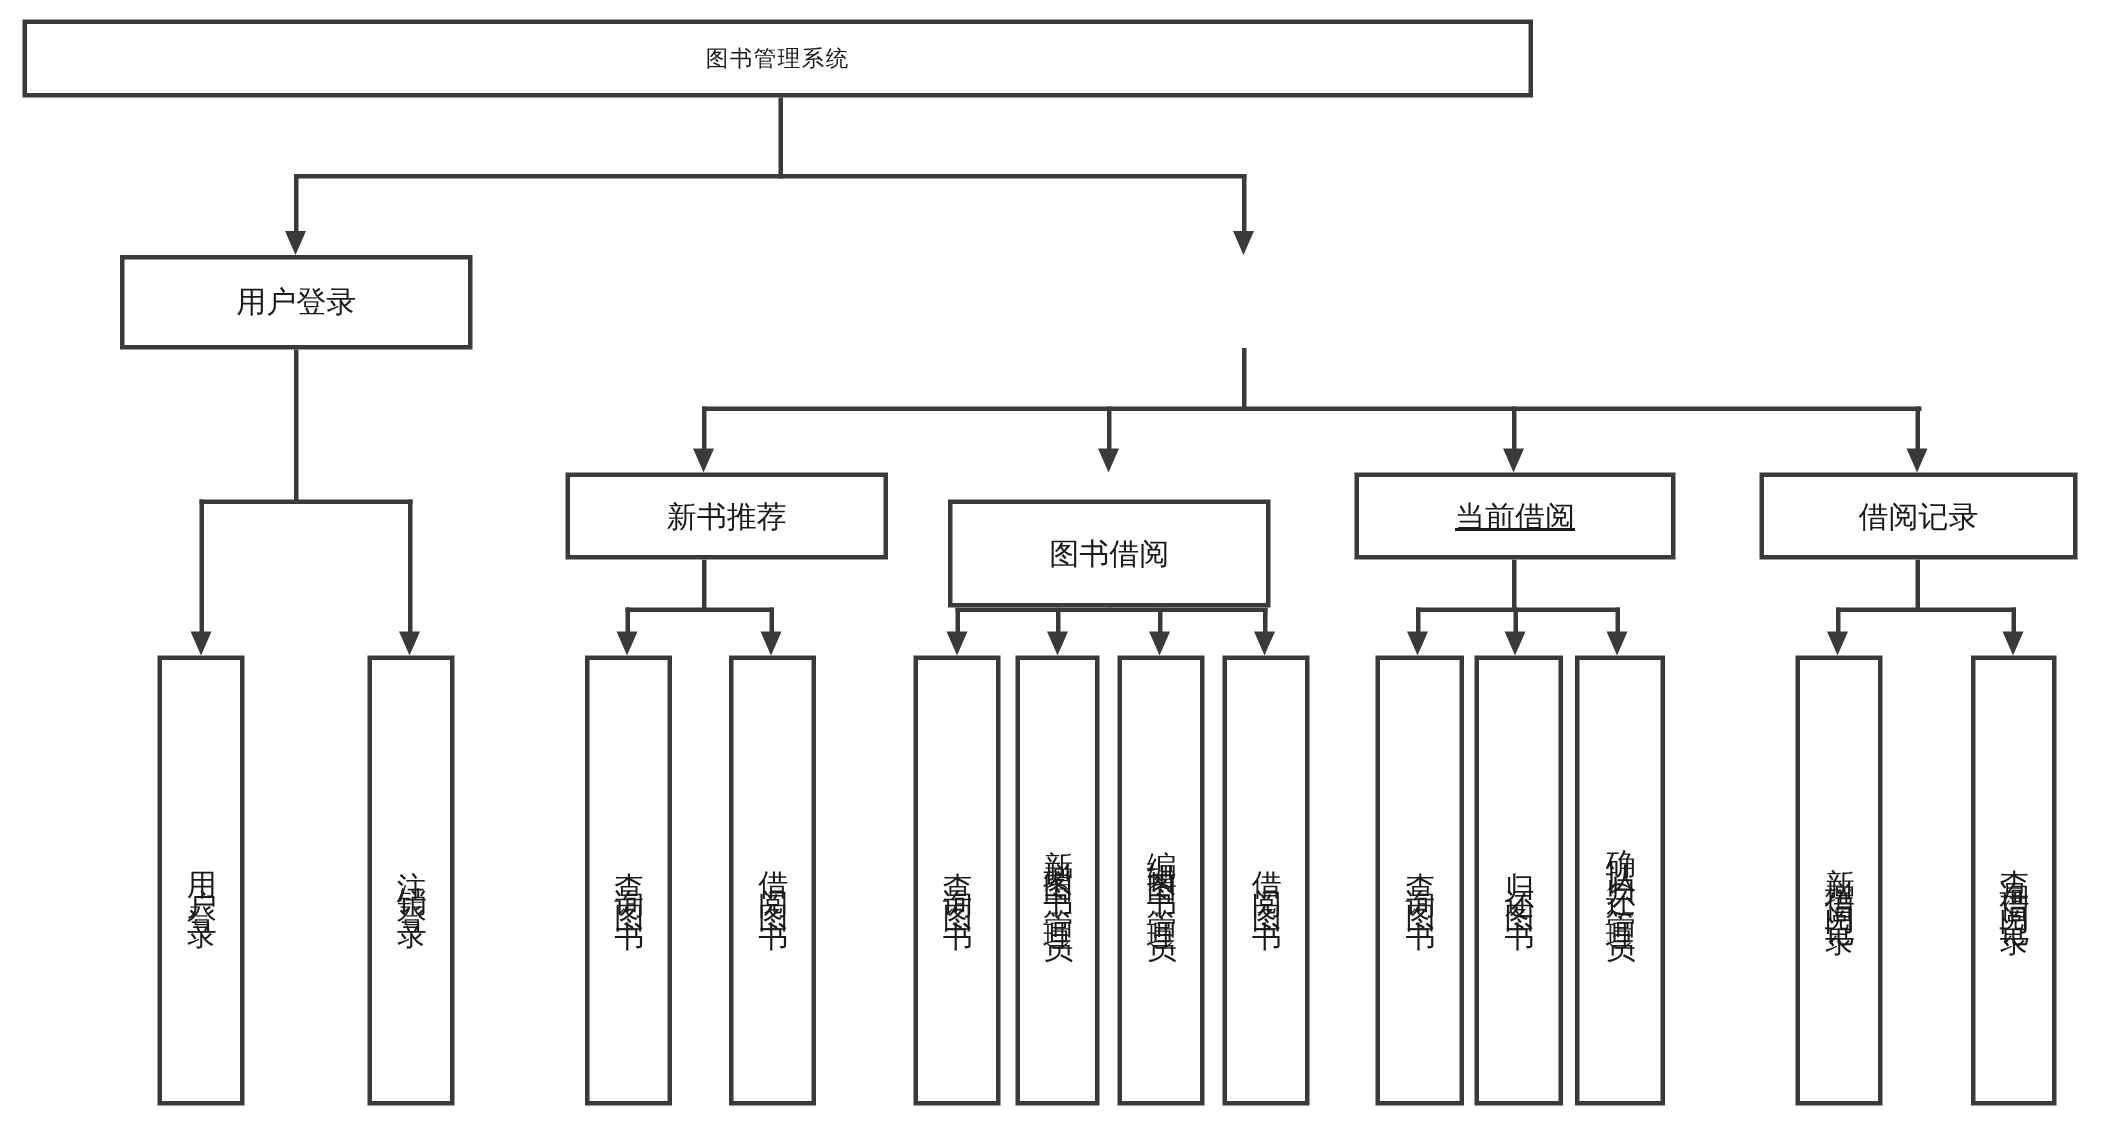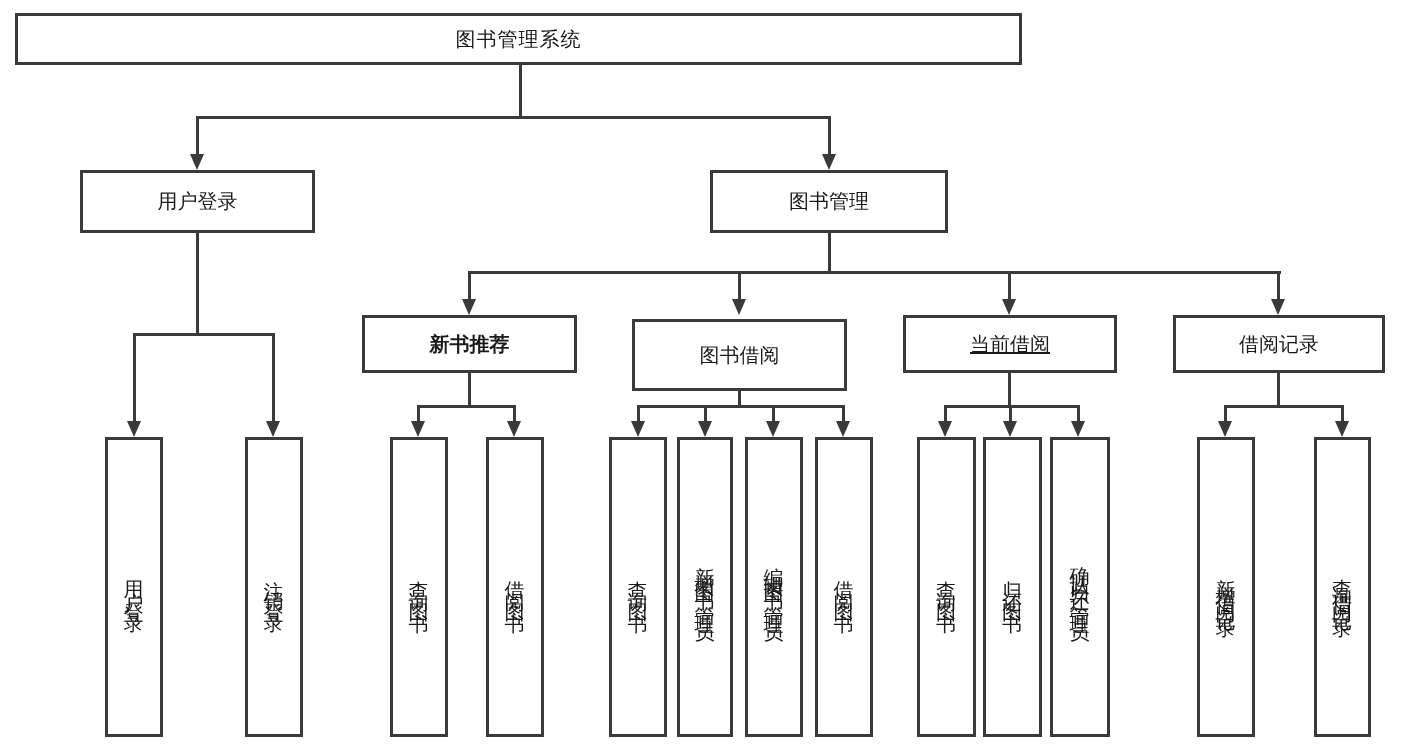--- a/index.html
+++ b/index.html
@@ -8,21 +8,21 @@
   html,body{margin:0;padding:0;background:var(--background);}
   .canvas{
     position:relative;width:1405px;height:747px;background:var(--background);
     font-family:"Liberation Sans",sans-serif;overflow:hidden;
   }
   .node{
     position:absolute;box-sizing:border-box;background:var(--background);
     border:3px solid var(--line);display:flex;align-items:center;justify-content:center;
     color:var(--text);font-size:20px;white-space:nowrap;z-index:2;
   }
-  .node.root{font-size:20px;letter-spacing:1px;}
+  .node.root{font-size:15px;letter-spacing:1px;}
   .vnode{white-space:normal;}
   .vlabel{
     writing-mode:vertical-rl;text-orientation:mixed;letter-spacing:11px;
     line-height:1.1;display:block;
   }
   .vlabel.long{letter-spacing:8px;}
   .vline,.hline{position:absolute;background:var(--line);z-index:1;}
   .ahead{
     position:absolute;width:0;height:0;z-index:1;
     border-left:7px solid transparent;border-right:7px solid transparent;
@@ -97,28 +97,25 @@
   <div class="vline" style="left:1341px;top:405px;width:3px;height:18px;"></div>
   <div class="ahead" style="left:1335px;top:421px;"></div>
 
   <div class="node root" style="left:15px;top:13px;width:1007px;height:52px;">
     <span>图书管理系统</span>
   </div>
 
   <div class="node" style="left:80px;top:170px;width:235px;height:63px;">
     <span>用户登录</span>
   </div>
-  <div class="node" style="left:710px;top:170px;width:238px;height:63px;">
-    <span>图书管理</span>
-  </div>
 
-  <div class="node" style="left:362px;top:315px;width:215px;height:58px;font-weight:bold;">
+  <div class="node" style="left:377px;top:315px;width:215px;height:58px;">
     <span>新书推荐</span>
   </div>
-  <div class="node" style="left:632px;top:319px;width:215px;height:72px;">
+  <div class="node" style="left:632px;top:333px;width:215px;height:72px;">
     <span>图书借阅</span>
   </div>
   <div class="node" style="left:903px;top:315px;width:214px;height:58px;text-decoration:underline;">
     <span>当前借阅</span>
   </div>
   <div class="node" style="left:1173px;top:315px;width:212px;height:58px;">
     <span>借阅记录</span>
   </div>
 
   <div class="node vnode" style="left:105px;top:437px;width:58px;height:300px;">

